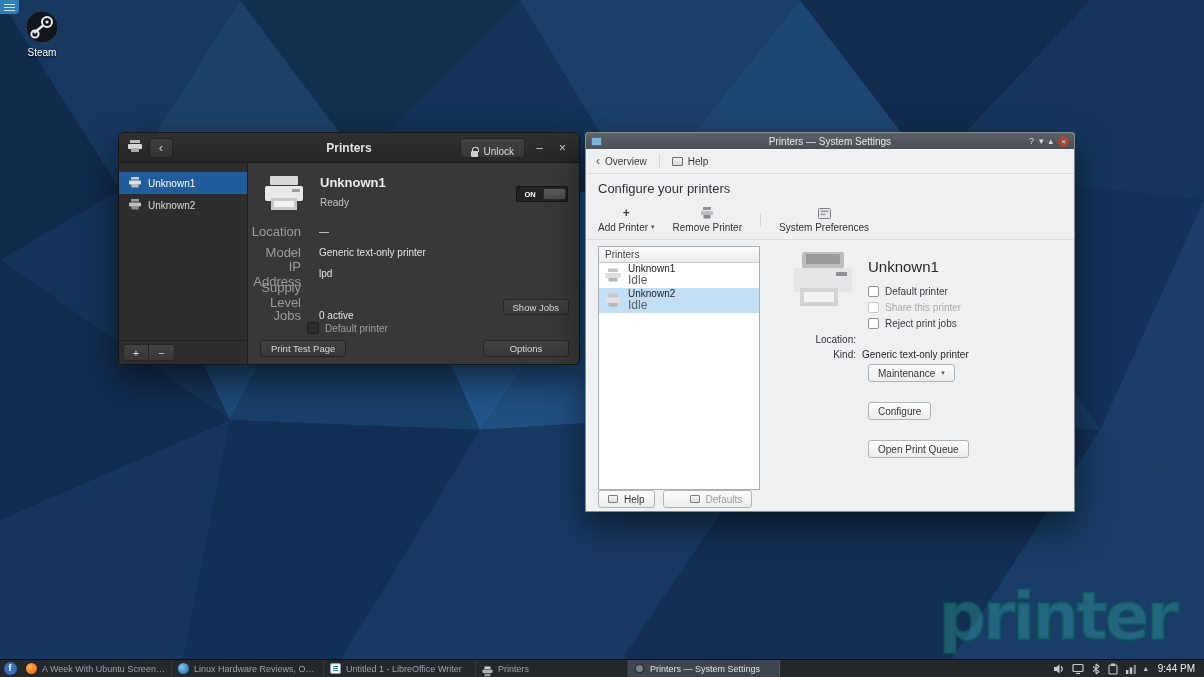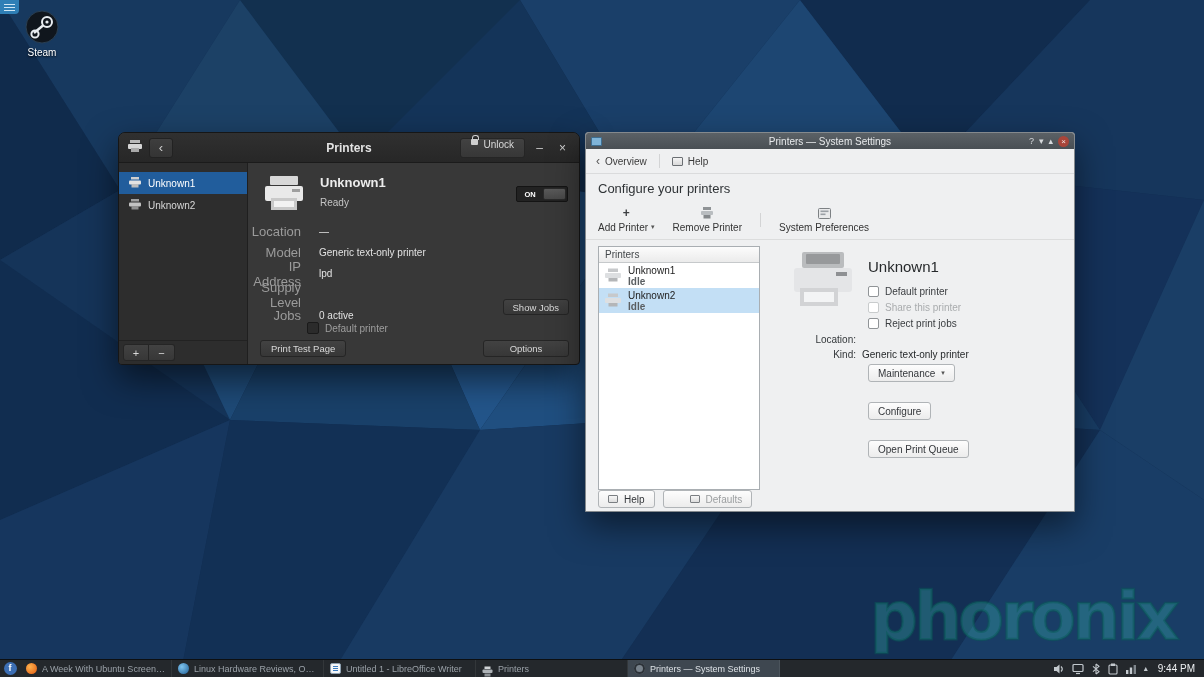--- a/index.html
+++ b/index.html
@@ -22,21 +22,21 @@
     background:#383838; border:1px solid #161616; border-radius:7px 7px 4px 4px;
     box-shadow:0 14px 34px rgba(0,0,0,.55); }
   .gheader { position:relative; height:30px; display:flex; align-items:center; gap:6px;
     padding:0 8px; background:linear-gradient(#303030,#272727); border-bottom:1px solid #1b1b1b;
     border-radius:6px 6px 0 0; }
   .gtitle { position:absolute; left:0; right:0; text-align:center; font-size:12px; font-weight:bold; color:#e3e3e3; pointer-events:none; }
   .gback { width:24px; height:20px; background:linear-gradient(#3e3e3e,#343434); border:1px solid #222;
     border-radius:3px; color:#cfcfcf; font-size:13px; line-height:17px; text-align:center; cursor:pointer; z-index:1; }
   .gbtn { background:linear-gradient(#424242,#373737); border:1px solid #252525; border-radius:3px;
     color:#d9d9d9; font-size:10px; cursor:pointer; font-family:inherit; }
-  .gunlock { margin-left:auto; height:20px; padding:0 10px; display:flex; align-items:flex-start; gap:5px; z-index:1; }
+  .gunlock { margin-left:auto; height:20px; padding:0 10px; display:flex; align-items:flex-end; gap:5px; z-index:1; }
   .lock-glyph { display:inline-block; width:7px; height:6px; background:#cfcfcf; border-radius:1px; position:relative; }
   .lock-glyph::before { content:""; position:absolute; left:1px; top:-4px; width:5px; height:4px;
     border:1px solid #cfcfcf; border-bottom:none; border-radius:3px 3px 0 0; }
   .gwinbtn { width:17px; color:#c9c9c9; font-size:12px; text-align:center; background:none; border:none; cursor:pointer; z-index:1; }
   .gbody { display:flex; height:201px; }
   .gsidebar { position:relative; width:129px; background:#2d2d2d; border-right:1px solid #1f1f1f;
     border-radius:0 0 0 3px; padding-top:9px; }
   .gitem { height:22px; display:flex; align-items:center; gap:6px; padding:0 9px; font-size:10px; color:#d8d8d8; cursor:pointer; }
   .gitem.selected { background:#215d9c; color:#fff; }
   .gside-tools { position:absolute; left:0; right:0; bottom:0; height:24px; border-top:1px solid #222;
@@ -90,21 +90,21 @@
   .kaction-label { display:flex; align-items:center; gap:3px; font-size:10px; color:#333; }
   .kdd { font-size:7px; color:#555; }
   .kmain { flex:none; display:flex; gap:26px; padding:6px 12px 0 12px; }
   .klist { width:162px; height:244px; background:#fff; border:1px solid #a9aeb2; font-size:10px; }
   .klist-header { height:16px; line-height:15px; padding-left:6px; color:#44484b;
     background:linear-gradient(#fcfcfc,#ebebeb); border-bottom:1px solid #c6c9cb; }
   .klist-item { height:25px; display:flex; align-items:center; gap:6px; padding:0 5px; cursor:pointer; }
   .klist-item.selected { background:#c3dff5; }
   .kli-text { display:flex; flex-direction:column; line-height:1.1; }
   .kli-name { font-size:10px; color:#222; }
-  .kli-status { font-size:10px; color:#5a5e61;font-weight:bold; }
+  .kli-status { font-size:12px; color:#5a5e61; }
   .kdetail { position:relative; flex:1; height:244px; }
   .kname { position:absolute; left:82px; top:12px; font-size:15px; color:#26292b; }
   .kchecks { position:absolute; left:82px; top:37px; }
   .kcheckrow { height:16px; display:flex; align-items:center; gap:6px; cursor:pointer; }
   .kcb { width:11px; height:11px; background:#fff; border:1px solid #909497; border-radius:2px; }
   .kcheckrow span { font-size:10px; color:#3a3d40; }
   .kcheckrow.disabled span { color:#a9acae; }
   .kcheckrow.disabled .kcb { border-color:#c9cccd; }
   .kkv { position:absolute; left:0; top:86px; right:0; }
   .kkv-row { height:15px; display:flex; align-items:center; }
@@ -443,21 +443,21 @@
         <span class="kmini-ico"></span>
         <span>Help</span>
       </button>
       <button class="kbtn disabled">
         <span class="kmini-ico"></span>
         <span>Defaults</span>
       </button>
     </div>
   </div>
 
-  <div class="watermark">phoronix</div>
+  <div class="watermark">printer</div>
 
   <div class="taskbar">
     <div class="launcher">
       <span class="fedora"><span>f</span></span>
     </div>
     <div class="task">
       <span class="ticon ticon-ff1"></span>
       <span class="tlabel">A Week With Ubuntu Screensh...</span>
     </div>
     <div class="task">

